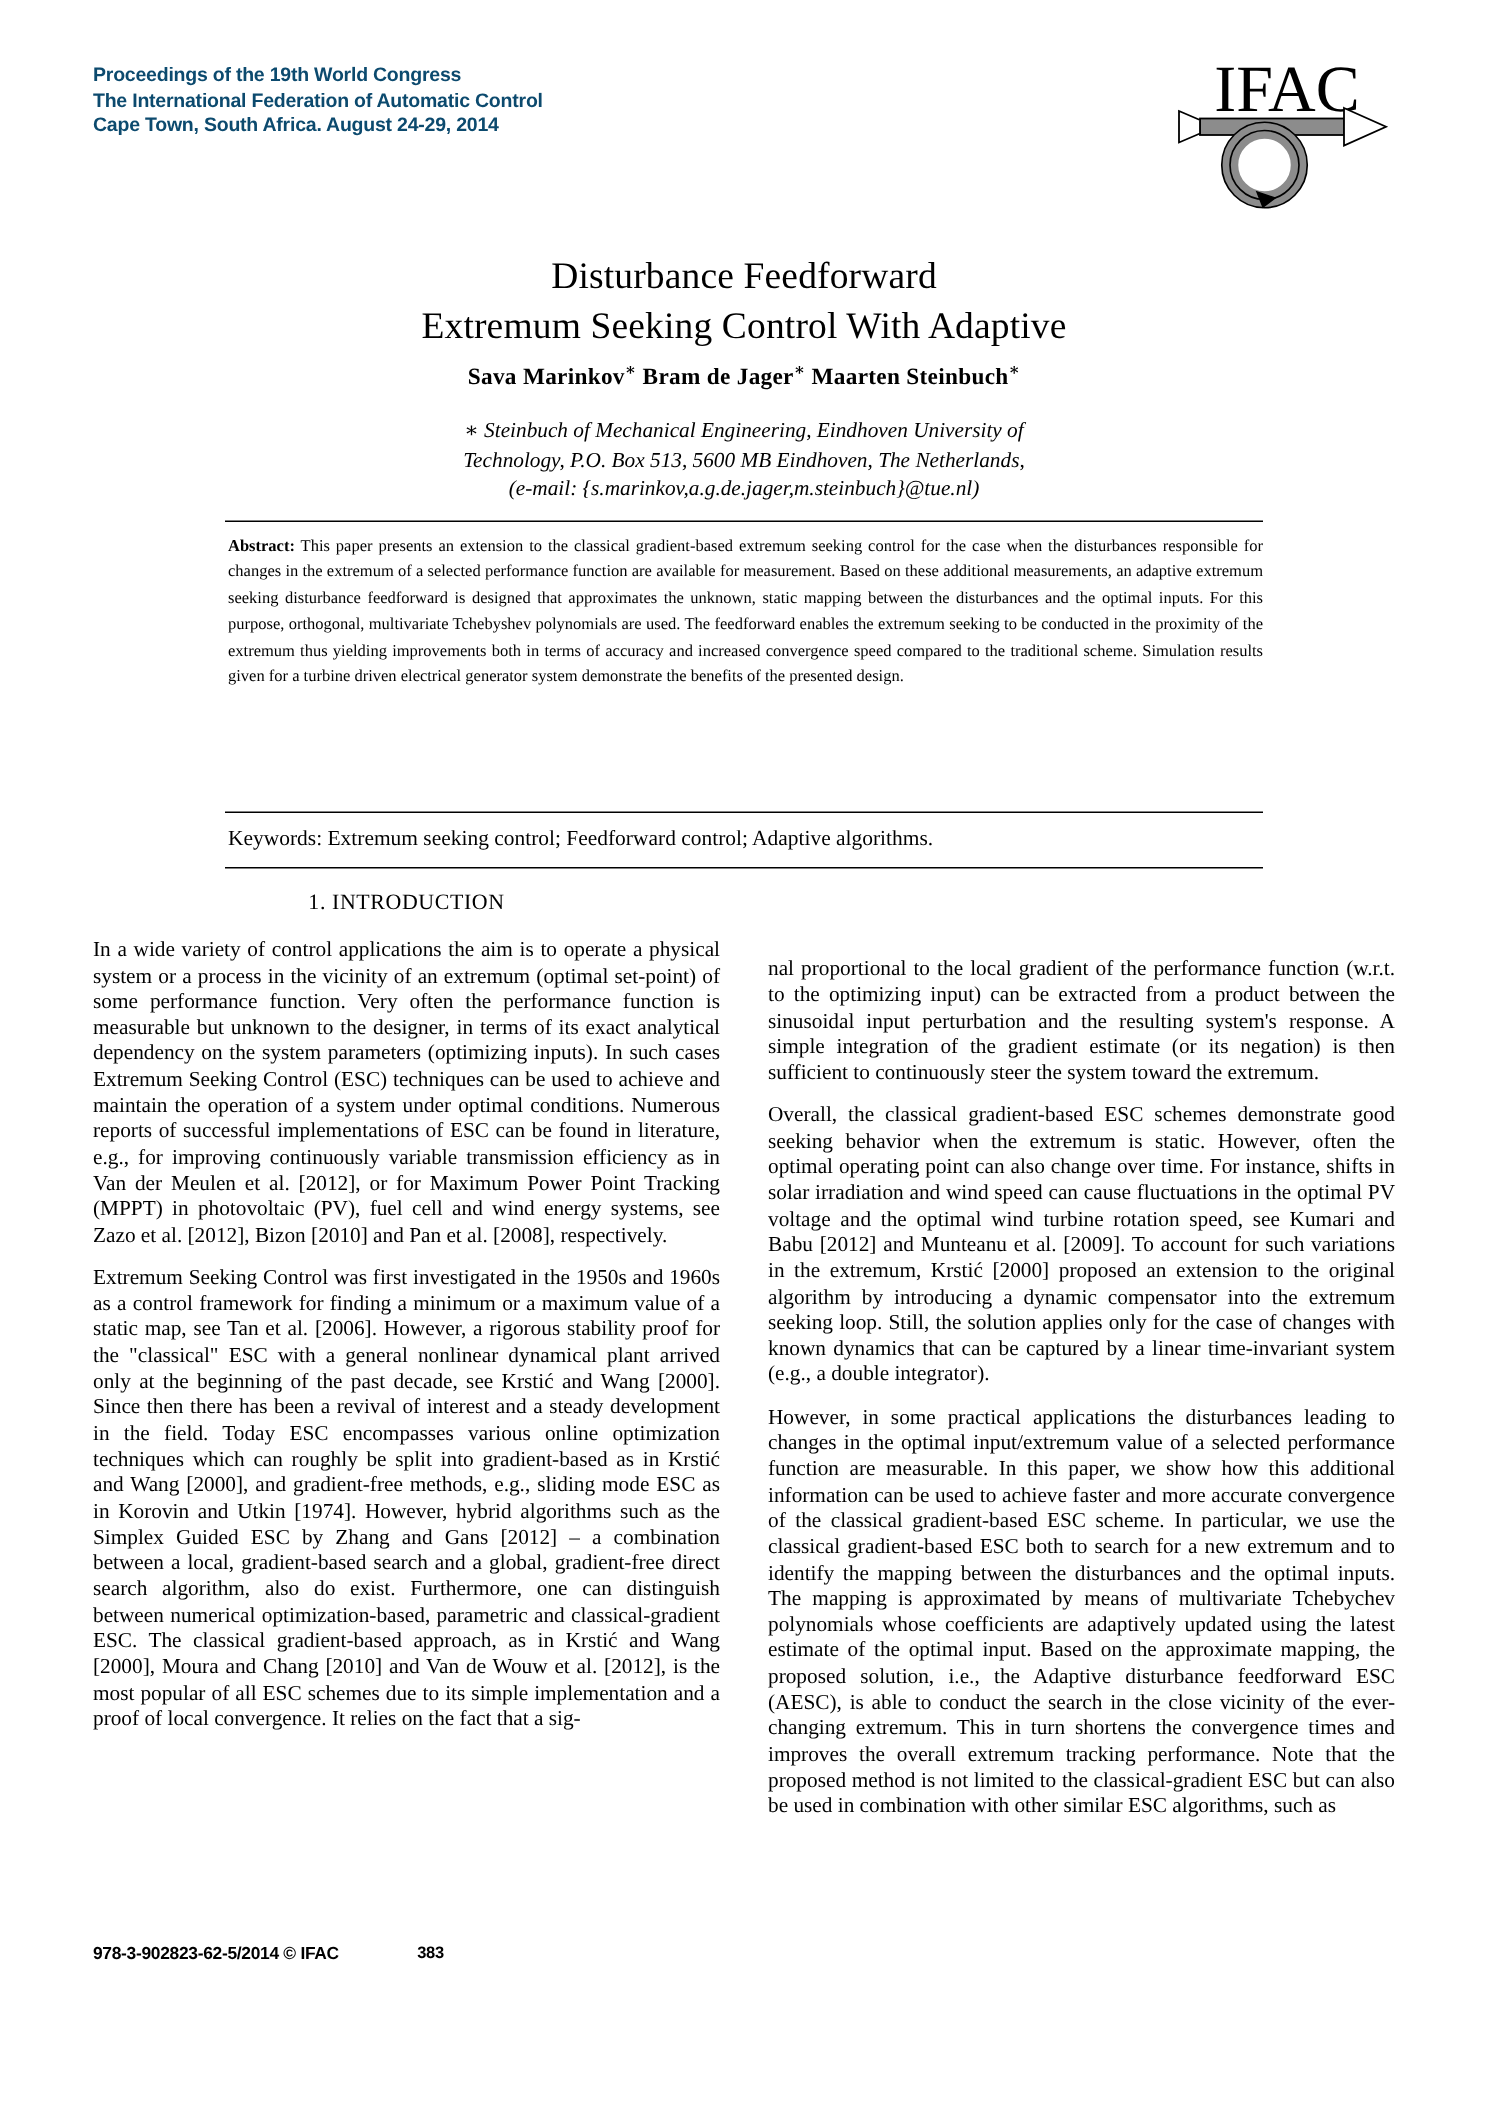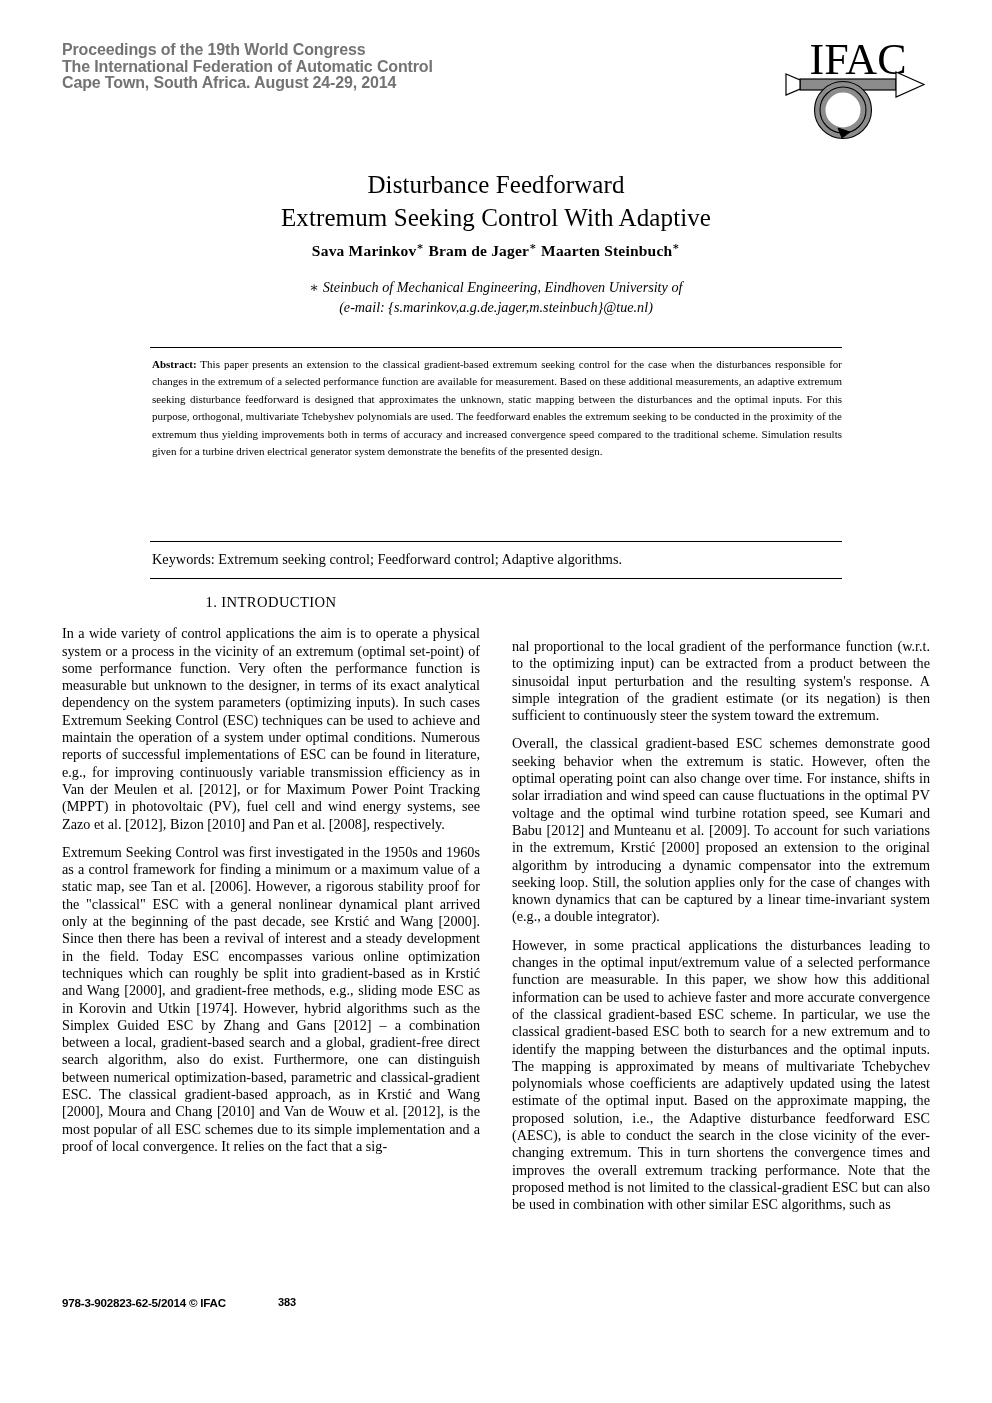--- a/index.html
+++ b/index.html
@@ -33,24 +33,24 @@
     top: 36px;
     width: 880px;
     height: 118px;
   }
   .header-lines {
     position: absolute;
     left: 0;
     top: 6px;
     font-family: "Liberation Sans", "DejaVu Sans", sans-serif;
     font-weight: bold;
-    font-size: 16px;
+    font-size: 13px;
     line-height: 16.5px;
     letter-spacing: -0.15px;
-    color: #737373;
+    color: #0c4a6e;
   }
   .header-lines div { white-space: nowrap; }
 
   
   .logo {
     position: absolute;
     right: 0px;
     top: -8px;
     width: 170px;
     height: 122px;
@@ -217,20 +217,21 @@
   </div>
 
   <div class="authors">
     <span>Sava Marinkov</span><sup>∗</sup>
     <span>Bram de Jager</span><sup>∗</sup>
     <span>Maarten Steinbuch</span><sup>∗</sup>
   </div>
 
   <div class="affil">
     <div>∗ Steinbuch of Mechanical Engineering, Eindhoven University of</div>
+    <div>Technology, P.O. Box 513, 5600 MB Eindhoven, The Netherlands,</div>
     <div>(e-mail: {s.marinkov,a.g.de.jager,m.steinbuch}@tue.nl)</div>
   </div>
 
   <div class="rule top"></div>
   <div class="rule mid"></div>
   <div class="rule bot"></div>
 
   <div class="abstract">
     <b>Abstract:</b><span> This paper presents an extension to the classical gradient-based extremum seeking control for the case when the disturbances responsible for changes in the extremum of a selected performance function are available for measurement. Based on these additional measurements, an adaptive extremum seeking disturbance feedforward is designed that approximates the unknown, static mapping between the disturbances and the optimal inputs. For this purpose, orthogonal, multivariate Tchebyshev polynomials are used. The feedforward enables the extremum seeking to be conducted in the proximity of the extremum thus yielding improvements both in terms of accuracy and increased convergence speed compared to the traditional scheme. Simulation results given for a turbine driven electrical generator system demonstrate the benefits of the presented design.</span>
   </div>

